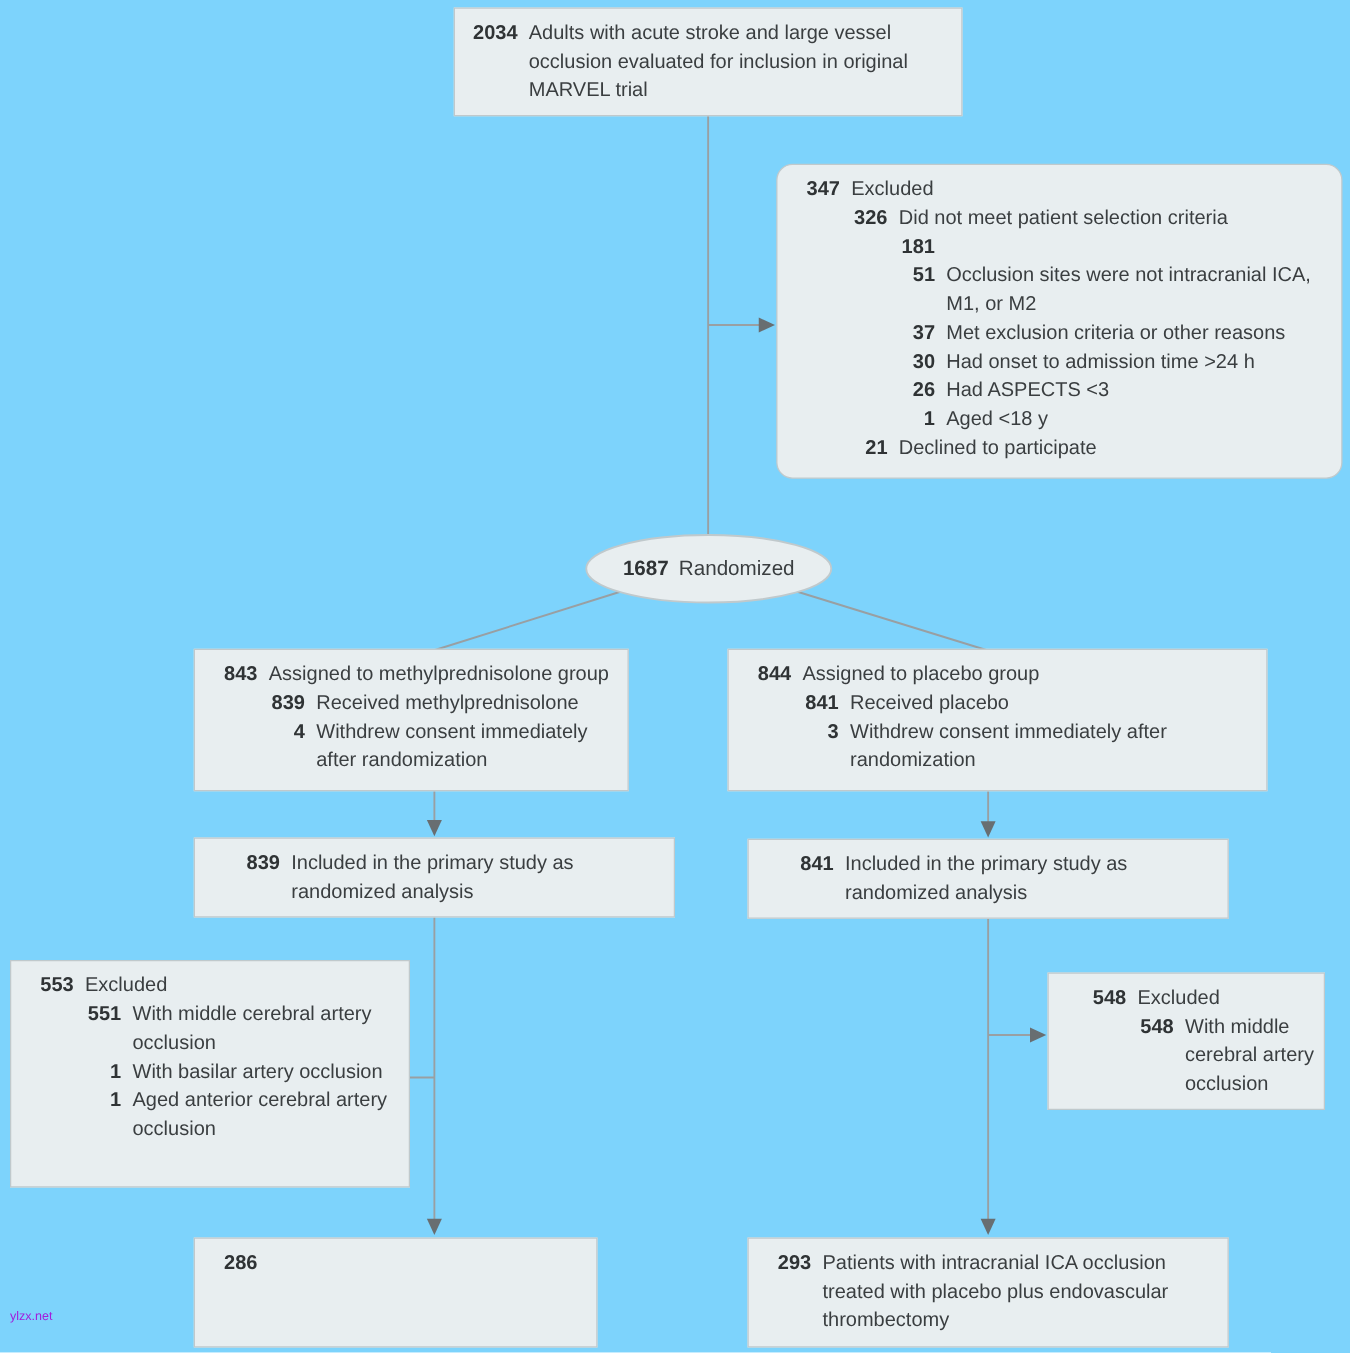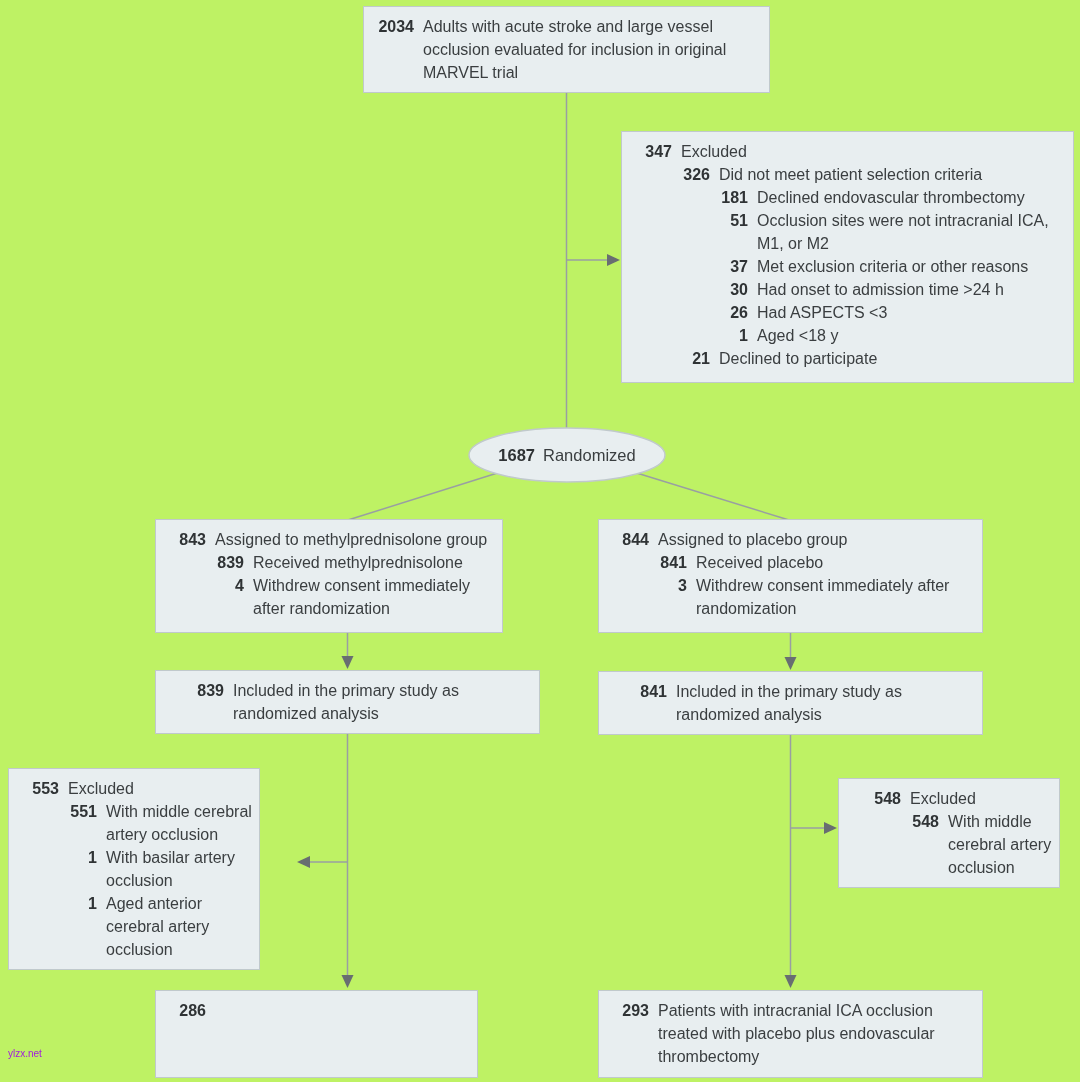--- a/index.html
+++ b/index.html
@@ -11,21 +11,21 @@
     --text-color:#3a3e40;
     --watermark-color:#a21cdb;
   }
   *{box-sizing:border-box;margin:0;padding:0;}
   html,body{background:#ffffff;}
   body{font-family:"Liberation Sans","DejaVu Sans",sans-serif;}
   .canvas{
     position:relative;
     width:1080px;
     height:1082px;
-    background:#bef264;
+    background:#7dd3fc;
     overflow:hidden;
   }
   svg.connectors{
     position:absolute;
     left:0;top:0;
     width:1080px;height:1082px;
   }
   svg.connectors line{
     stroke:var(--line);
     stroke-width:1.5;
@@ -110,32 +110,31 @@
     <path class="head" d="M837,828 L824,822 L824,834 Z"></path>
   </svg>
 
   <div class="node" style="left:363px;top:6px;width:407px;min-height:82px;">
       <div class="row lvl0">
         <span class="num">2034</span>
         <span class="txt">Adults with acute stroke and large vessel occlusion evaluated for inclusion in original MARVEL trial</span>
       </div>
     </div>
 
-  <div class="node" style="left:621px;top:131px;width:453px;min-height:252px;">
+  <div class="node" style="left:621px;top:131px;width:453px;min-height:252px;border-radius:13px;">
       <div class="row lvl0">
         <span class="num">347</span>
         <span class="txt">Excluded</span>
       </div>
       <div class="row lvl1">
         <span class="num">326</span>
         <span class="txt">Did not meet patient selection criteria</span>
       </div>
       <div class="row lvl2">
         <span class="num">181</span>
-        <span class="txt">Declined endovascular thrombectomy</span>
       </div>
       <div class="row lvl2">
         <span class="num">51</span>
         <span class="txt">Occlusion sites were not intracranial ICA, M1, or M2</span>
       </div>
       <div class="row lvl2">
         <span class="num">37</span>
         <span class="txt">Met exclusion criteria or other reasons</span>
       </div>
       <div class="row lvl2">
@@ -172,21 +171,21 @@
       <div class="row lvl1">
         <span class="num">839</span>
         <span class="txt">Received methylprednisolone</span>
       </div>
       <div class="row lvl1">
         <span class="num">4</span>
         <span class="txt">Withdrew consent immediately after randomization</span>
       </div>
     </div>
 
-  <div class="node" style="left:598px;top:519px;width:385px;min-height:114px;">
+  <div class="node" style="left:582px;top:519px;width:432px;min-height:114px;">
       <div class="row lvl0">
         <span class="num">844</span>
         <span class="txt">Assigned to placebo group</span>
       </div>
       <div class="row lvl1">
         <span class="num">841</span>
         <span class="txt">Received placebo</span>
       </div>
       <div class="row lvl1">
         <span class="num">3</span>
@@ -201,21 +200,21 @@
       </div>
     </div>
 
   <div class="node pad-center" style="left:598px;top:671px;width:385px;min-height:62px;">
       <div class="row lvl0">
         <span class="num">841</span>
         <span class="txt">Included in the primary study as randomized analysis</span>
       </div>
     </div>
 
-  <div class="node" style="left:8px;top:768px;width:252px;min-height:182px;">
+  <div class="node" style="left:8px;top:768px;width:320px;min-height:182px;">
       <div class="row lvl0">
         <span class="num">553</span>
         <span class="txt">Excluded</span>
       </div>
       <div class="row lvl1">
         <span class="num">551</span>
         <span class="txt">With middle cerebral artery occlusion</span>
       </div>
       <div class="row lvl1">
         <span class="num">1</span>

